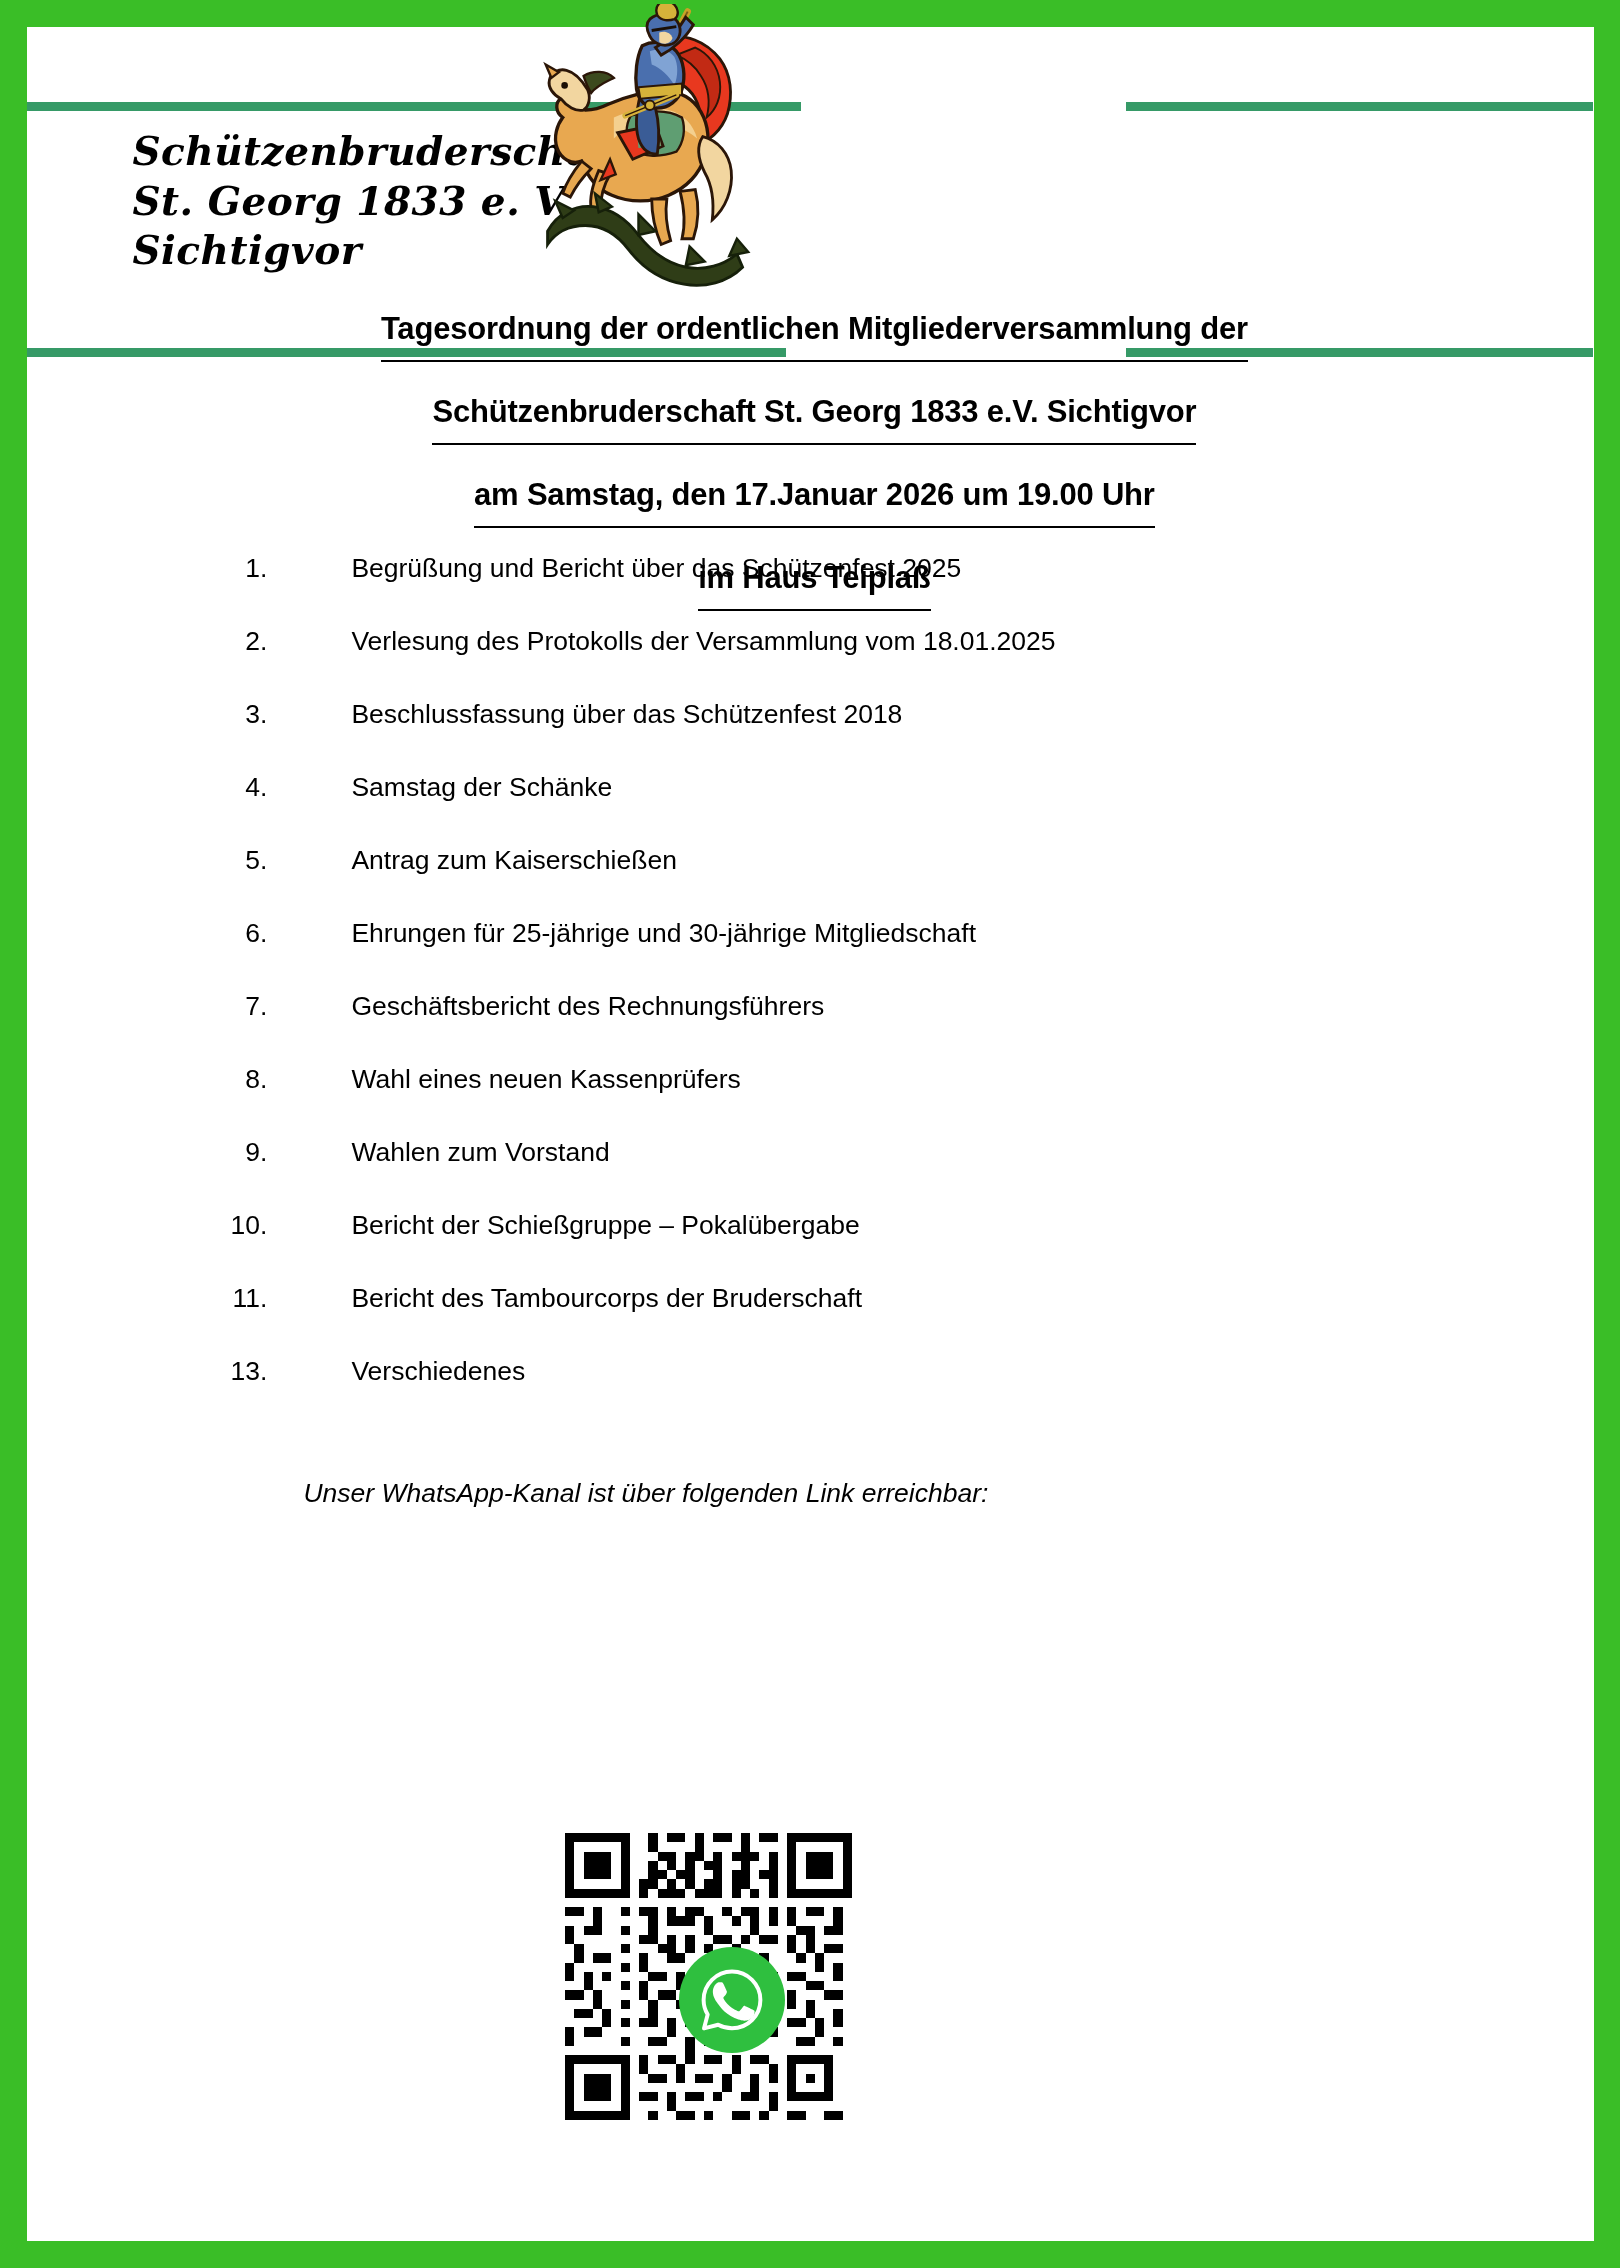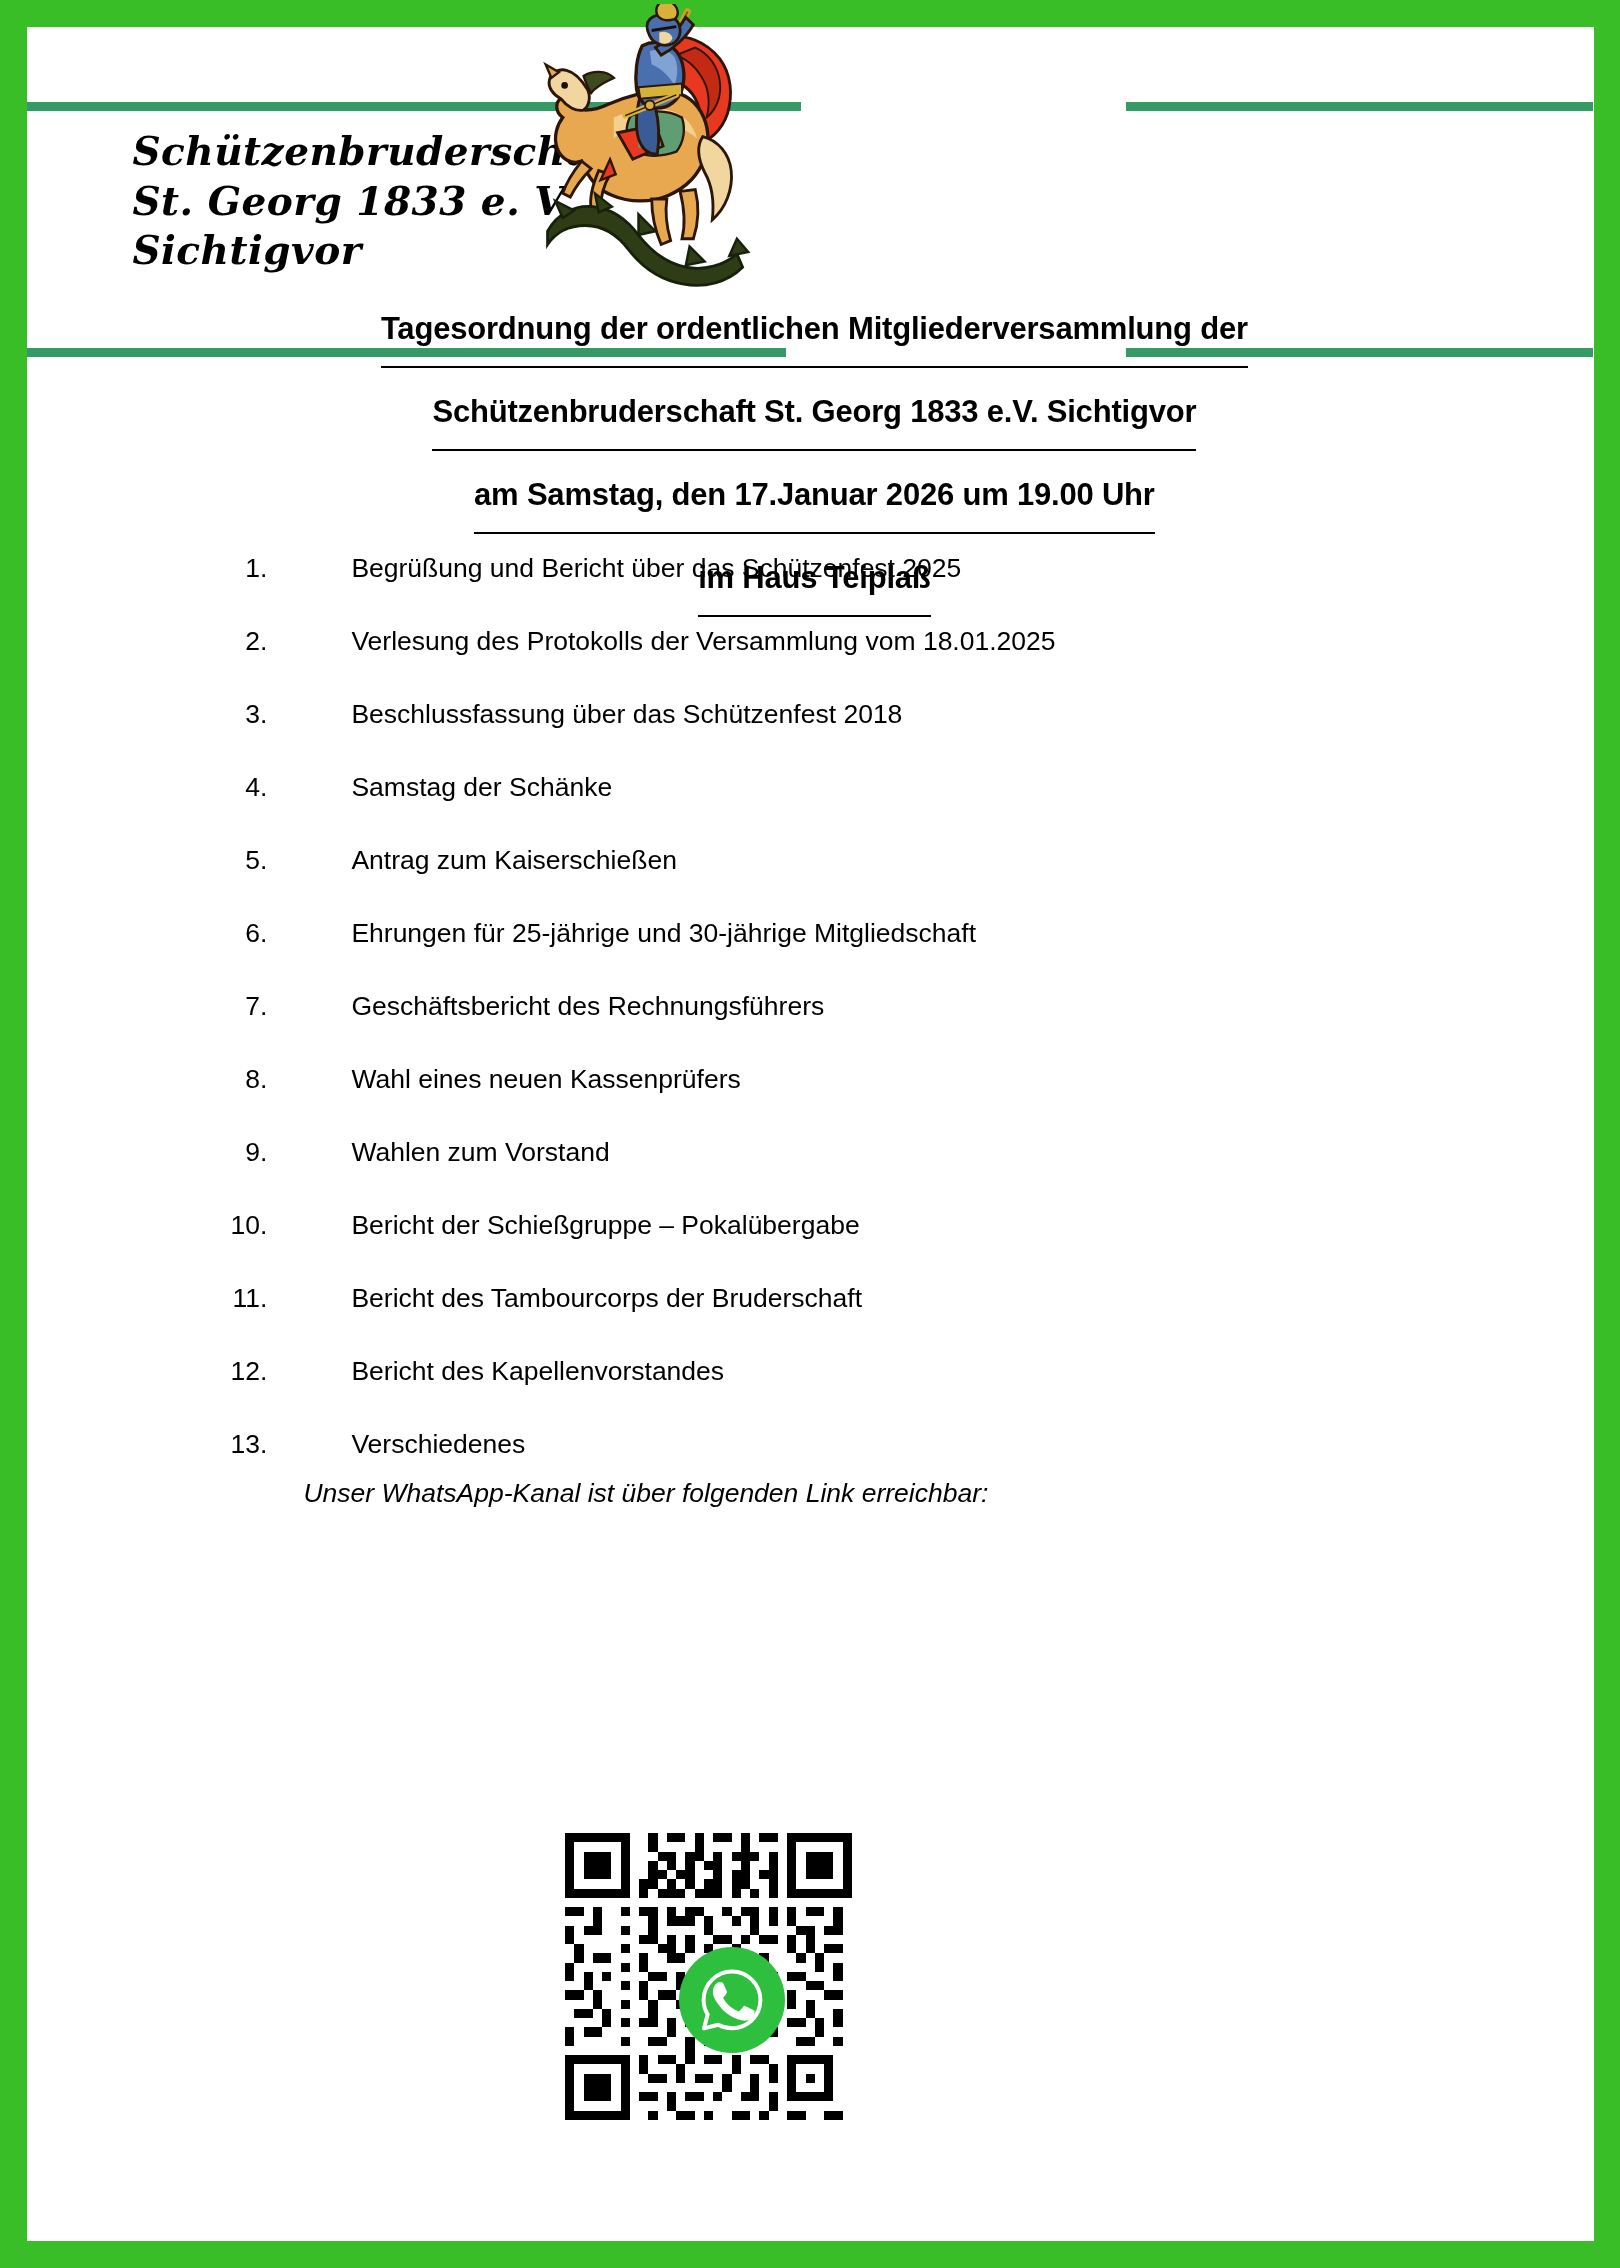--- a/index.html
+++ b/index.html
@@ -89,21 +89,21 @@
   .headline {
     font-family: "Liberation Sans", sans-serif;
     font-weight: 700;
     font-size: 31px;
     color: #000000;
     margin: 0 0 47px 0;
     letter-spacing: -0.2px;
   }
   .headline span {
     border-bottom: 2.8px solid #000;
-    padding-bottom: 20px;
+    padding-bottom: 14px;
     margin-left: 8px;
   }
 
   
   .agenda {
     position: absolute;
     left: 0;
     top: 526px;
     width: 1566px;
   }
@@ -317,24 +317,20 @@
         <span class="agenda-num">9.</span>
         <span class="agenda-text">Wahlen zum Vorstand</span>
       </div>
       <div class="agenda-row">
         <span class="agenda-num">10.</span>
         <span class="agenda-text">Bericht der Schießgruppe – Pokalübergabe</span>
       </div>
       <div class="agenda-row">
         <span class="agenda-num">11.</span>
         <span class="agenda-text">Bericht des Tambourcorps der Bruderschaft</span>
-      </div>
-      <div class="agenda-row">
-        <span class="agenda-num">12.</span>
-        <span class="agenda-text">Bericht des Kapellenvorstandes</span>
       </div>
       <div class="agenda-row">
         <span class="agenda-num">13.</span>
         <span class="agenda-text">Verschiedenes</span>
       </div>
     </div>
 
     <div class="wa-note">Unser WhatsApp-Kanal ist über folgenden Link erreichbar:</div>
 
     <div class="qr-wrap">

